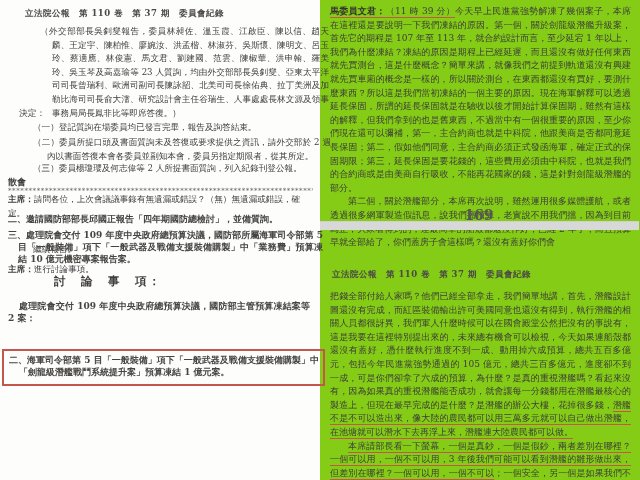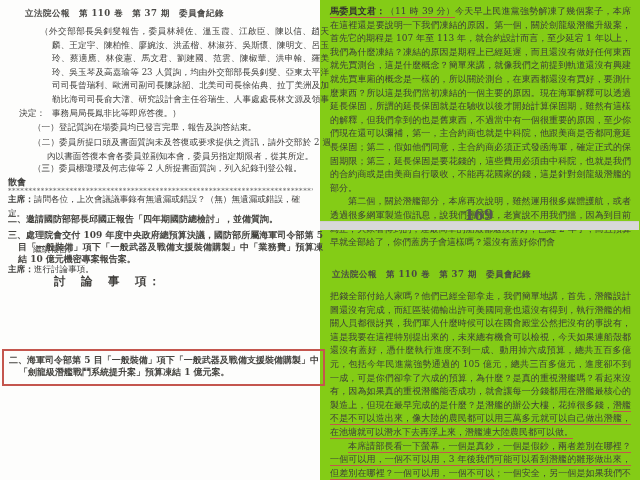--- a/index.html
+++ b/index.html
@@ -71,20 +71,21 @@
     <div class="abs l-continue">繼續報告。</div>
 
     <div class="abs l-item2 kai">二、邀請國防部部長邱國正報告「四年期國防總檢討」，並備質詢。</div>
     <div class="abs l-item3 kai just">三、處理院會交付 109 年度中央政府總預算決議，國防部所屬海軍司令部第 5 目「一般裝備」項下「一般武器及戰備支援裝備購製」中「業務費」預算凍結 10 億元機密專案報告案。</div>
 
     <div class="abs l-chair2">
       <span class="chair-label">主席：</span><span>進行討論事項。</span>
     </div>
 
     <div class="abs l-heading">討　論　事　項：</div>
+    <div class="abs l-intro kai just">處理院會交付 109 年度中央政府總預算決議，國防部主管預算凍結案等 2 案：</div>
 
     <div class="abs red-box">
       <div class="red-box-inner kai just">二、海軍司令部第 5 目「一般裝備」項下「一般武器及戰備支援裝備購製」中「劍龍級潛艦戰鬥系統提升案」預算凍結 1 億元案。</div>
     </div>
   </div>
 
   <div class="rcol">
 
     <div class="abs r-block1 just">
       <p><span class="ru"><span class="speaker">馬委員文君：</span><span>（11 時 39 分）</span></span><span>今天早上民進黨強勢解凍了幾個案子，本席在這裡還是要說明一下我們凍結的原因。第一個，關於劍龍級潛艦升級案，首先它的期程是 107 年至 113 年，就合約設計而言，至少延宕 1 年以上，我們為什麼凍結？凍結的原因是期程上已經延遲，而且還沒有做好任何東西就先買測台，這是什麼概念？簡單來講，就像我們之前提到軌道還沒有興建就先買車廂的概念是一樣的，所以關於測台，在東西都還沒有買好，要測什麼東西？所以這是我們當初凍結的一個主要的原因。現在海軍解釋可以透過延長保固，所謂的延長保固就是在驗收以後才開始計算保固期，雖然有這樣的解釋，但我們拿到的也是舊東西，不過當中有一個很重要的原因，至少你們現在還可以彌補，第一，主合約商也就是中科院，他跟美商是否都同意延長保固；第二，假如他們同意，主合約商必須正式發函海軍，確定正式的保固期限；第三，延長保固是要花錢的，這些費用必須由中科院，也就是我們的合約商或是由美商自行吸收，不能再花國家的錢，這是針對劍龍級潛艦的部分。</span></p>

